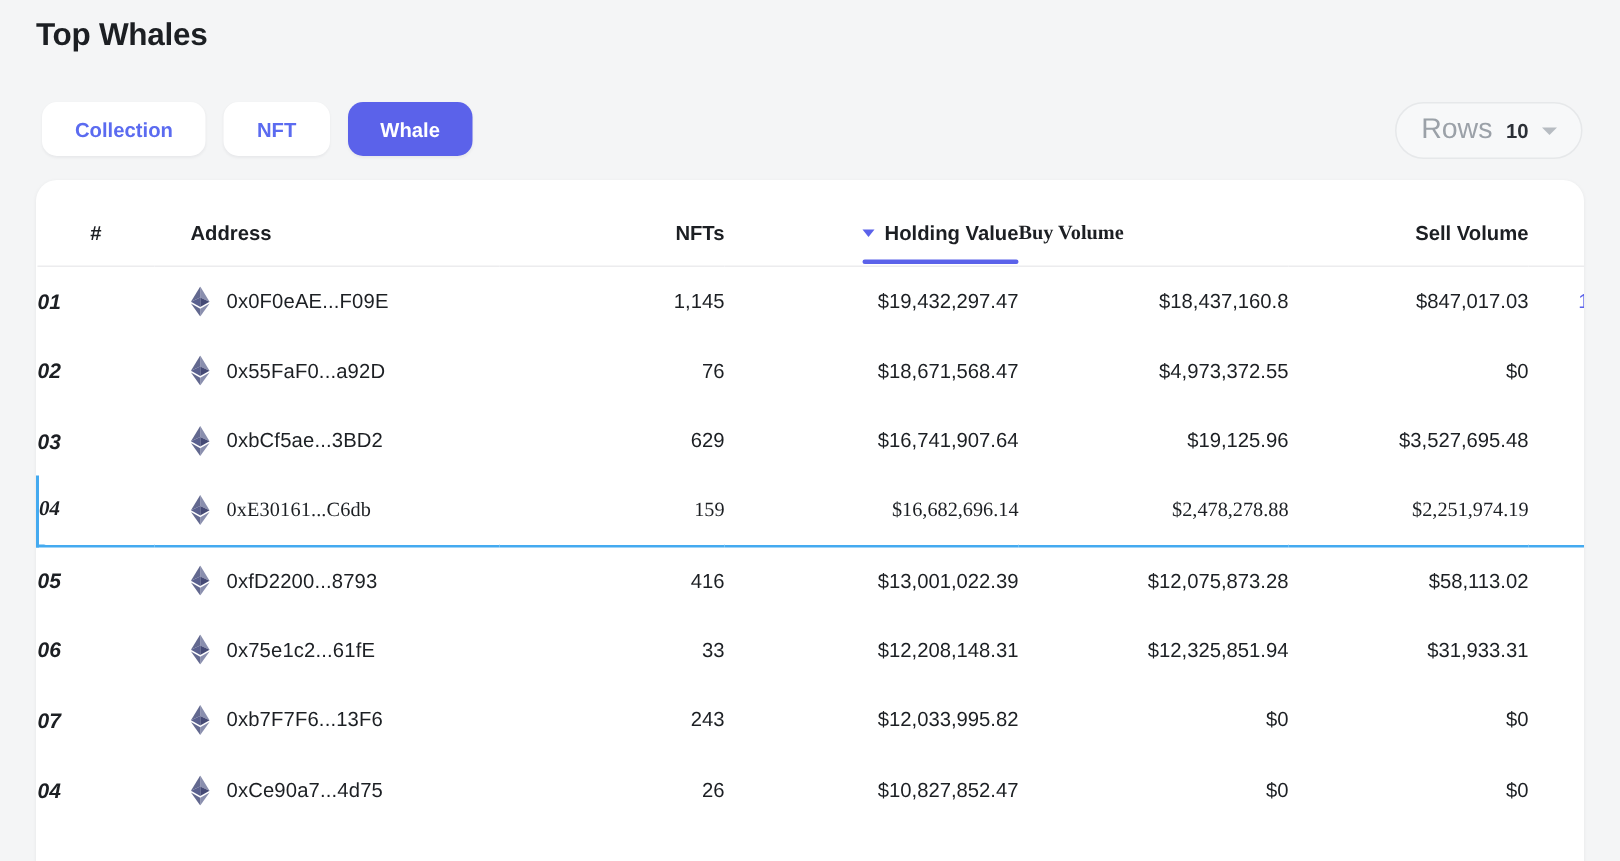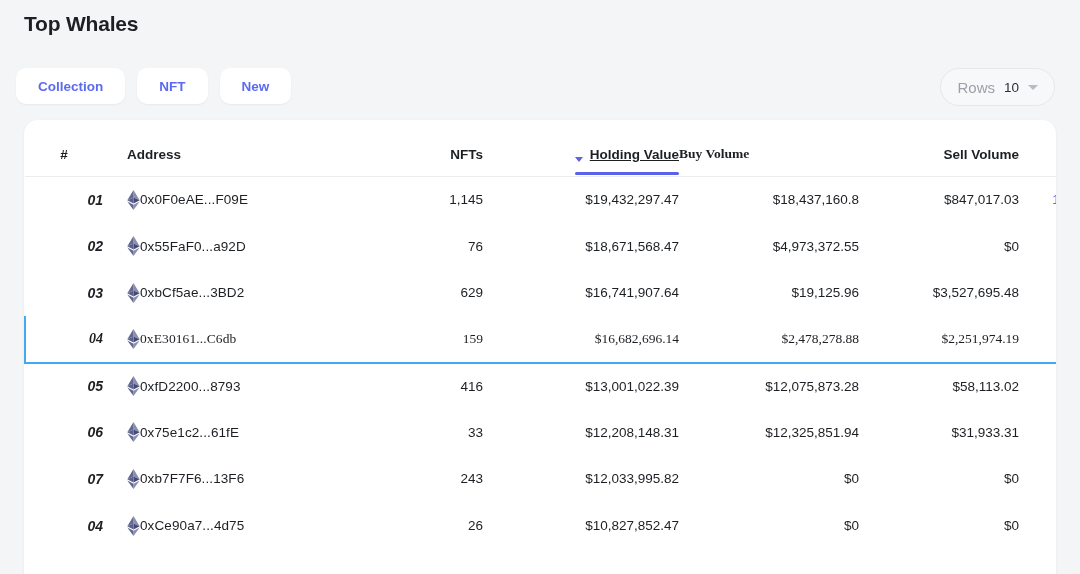--- a/index.html
+++ b/index.html
@@ -11,42 +11,42 @@
   }
   .page { position: relative; width: 1077px; height: 574px; padding-left: 24px; }
 
   .page-title {
     position: absolute; left: 24px; top: 12px;
     font-size: 21px; font-weight: bold; color: #1c1f23;
     letter-spacing: -0.2px;
   }
 
   .tabs {
-    position: absolute; left: 16px; top: 68px;
+    position: absolute; left: 28px; top: 68px;
     display: flex; gap: 12px; align-items: center;
   }
   .tab {
     height: 36px; padding: 0 22px;
     display: flex; align-items: center; justify-content: center;
     background: #ffffff; color: #5b6bf0;
     border-radius: 10px; font-size: 13.5px; font-weight: bold;
     box-shadow: 0 1px 2px rgba(16,24,40,0.05);
     cursor: pointer; white-space: nowrap;
   }
   .tab.active { background: #5b62ea; color: #ffffff; }
 
   .rows-select {
     position: absolute; right: 22px; top: 68px;
     height: 38px; padding: 0 16px;
     display: flex; align-items: center; gap: 9px;
     background: #f7f8f9; border: 1px solid #e6e8ea;
     border-radius: 19px; cursor: pointer;
   }
-  .rows-label { font-size: 15px; color: #9ba1a8; }
-  .rows-value { font-size: 13.5px; color: #2b2f36; font-weight: normal; }
+  .rows-label { font-size: 19px; color: #9ba1a8; }
+  .rows-value { font-size: 13.5px; color: #2b2f36; font-weight: bold; }
   .caret { width: 0; height: 0; border-left: 5px solid transparent;
            border-right: 5px solid transparent; border-top: 5px solid #b7bcc2; }
 
   .card {
     position: absolute; left: 24px; top: 120px;
     width: 1032px; height: 480px;
     background: #ffffff; border-radius: 14px;
     box-shadow: 0 1px 3px rgba(16,24,40,0.06);
     overflow: hidden;
   }
@@ -60,41 +60,41 @@
   }
   .col-rank  { width: 78px;  text-align: center; }
   .col-addr  { width: 230px; text-align: left; padding-left: 24px !important; }
   .col-nfts  { width: 150px; text-align: right; }
   .col-hold  { width: 196px; text-align: right; }
   .col-buy   { width: 180px; text-align: left; font-family: Liberation Serif, serif; }
   .col-sell  { width: 160px; text-align: right; }
   .col-last  { width: 138px; text-align: right; padding-right: 26px !important; }
 
   th.sorted .th-inner {
-    display: inline-flex; align-items: flex-end; gap: 7px;
-    position: relative; padding-bottom: 13px; text-decoration: underline;
+    display: inline-flex; align-items: center; gap: 7px;
+    position: relative; padding-bottom: 13px;
   }
   th.sorted .th-inner::after {
     content: ""; position: absolute; left: 0; right: 0; bottom: 0;
     height: 3px; background: #5b62ea; border-radius: 2px;
   }
   .sort-caret {
     width: 0; height: 0; border-left: 4.5px solid transparent;
     border-right: 4.5px solid transparent; border-top: 5.5px solid #5b62ea;
   }
   th.sorted { padding-bottom: 1px !important; }
 
   tbody td {
     font-size: 13.5px; color: #1c1f23;
     height: 46.5px; padding: 0;
   }
   tbody tr.row td { border-top: 1px solid transparent; }
-  .rank { font-style: italic; font-weight: bold; text-align: right; font-size: 14px; }
+  .rank { font-style: italic; font-weight: bold; text-align: left; font-size: 14px; }
   .addr-cell { padding-left: 24px; }
-  .addr-wrap { display: flex; align-items: center; }
+  .addr-wrap { display: flex; align-items: center; gap: 11px; }
   .eth-icon { flex: 0 0 auto; display: block; }
   .addr-text { font-size: 13.5px; color: #1c1f23; letter-spacing: 0.1px; }
   .num { text-align: right; }
   .last { text-align: right; padding-right: 26px; color: #5b62ea; cursor: pointer; }
   .last.empty { color: #9ba1a8; cursor: default; }
 
   
   tr.highlight { position: relative; }
   tr.highlight td { background: #ffffff; font-family: Liberation Serif, serif; }
   tr.highlight td:first-child {
@@ -112,22 +112,22 @@
 
   <div class="page-title">Top Whales</div>
 
   <div class="tabs">
       <div class="tab">
         <span>Collection</span>
       </div>
       <div class="tab">
         <span>NFT</span>
       </div>
-      <div class="tab">
-        <span>New</span>
+      <div class="tab active">
+        <span>Whale</span>
       </div>
     </div>
 
   <div class="rows-select">
     <span class="rows-label">Rows</span>
     <span class="rows-value">10</span>
     <span class="caret"></span>
   </div>
 
   <div class="card">

